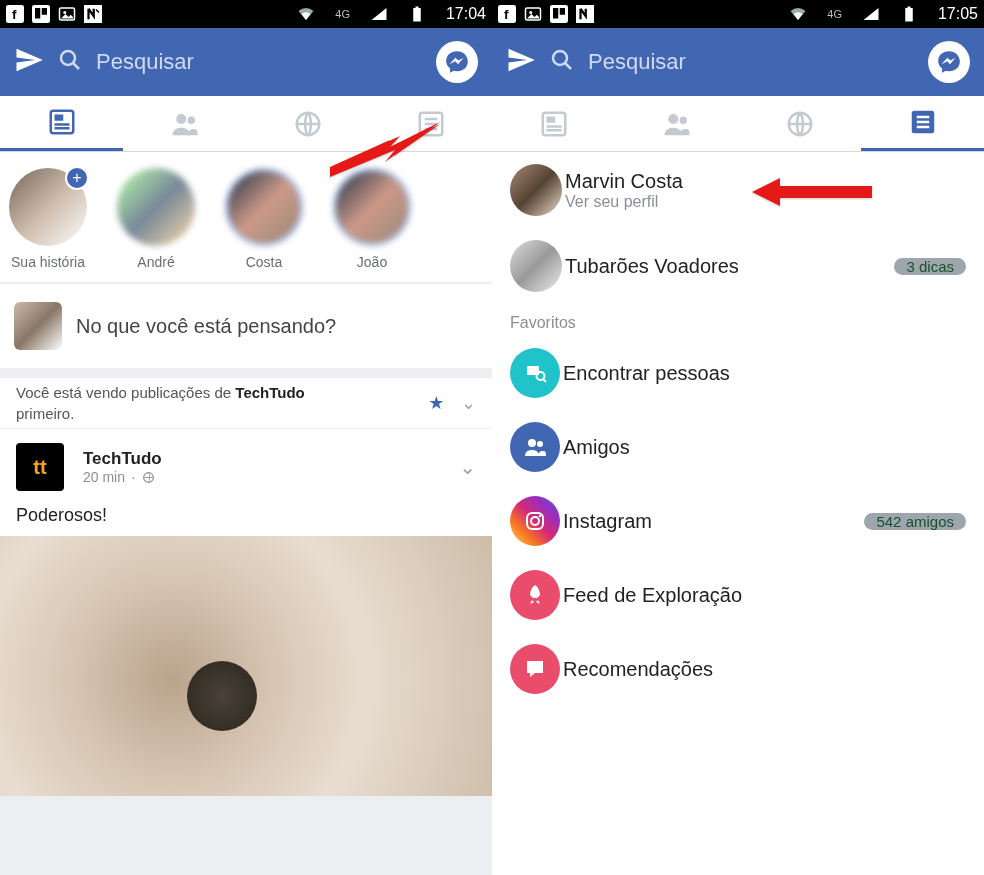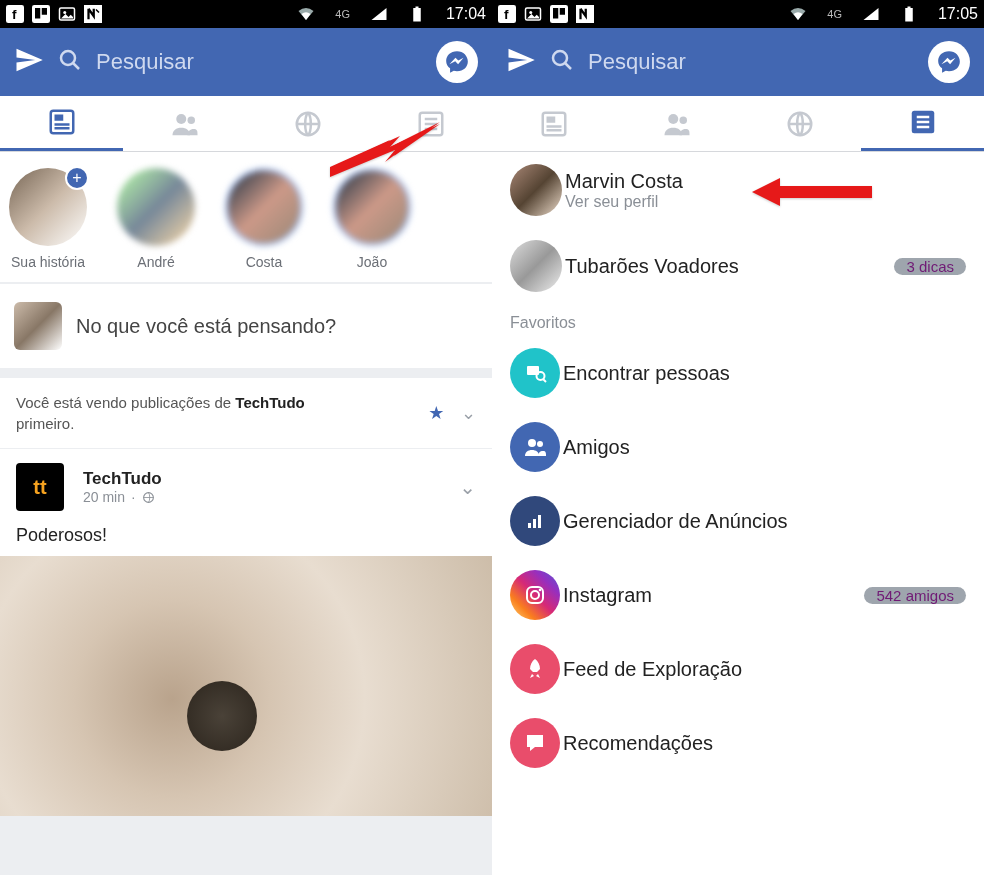--- a/index.html
+++ b/index.html
@@ -32,21 +32,21 @@
 .story-ring.own { background: #888; background-size: cover; }
 .story-ring.seen { filter: blur(3px); background: linear-gradient(135deg,#bfa,#789,#fda); }
 .story-ring.unseen { border: 3px solid #a2bceb; filter: blur(3px); background: linear-gradient(135deg,#234,#c98,#987); }
 .plus-badge { position: absolute; top: -2px; right: -2px; width: 24px; height: 24px; background: #4267b2; border-radius: 50%; color: #fff; display: flex; align-items: center; justify-content: center; font-size: 16px; border: 2px solid #fff; }
 .story-label { margin-top: 8px; font-size: 14px; color: #6b6f76; }
 
 .composer { background: #fff; margin-top: 2px; padding: 18px 14px; display: flex; align-items: center; gap: 14px; }
 .avatar-sm { width: 48px; height: 48px; border-radius: 6px; background: linear-gradient(135deg,#cba,#876,#fff); }
 .composer-text { font-size: 20px; color: #444; }
 
-.feed-hint { background: #fff; margin-top: 10px; padding: 14px 16px; display: flex; align-items: center; justify-content: space-between; }
+.feed-hint { background: #fff; margin-top: 10px; padding: 4px 16px; display: flex; align-items: center; justify-content: space-between; }
 .feed-hint-text { font-size: 15px; color: #555; line-height: 1.4; }
 .feed-hint-text b { color: #222; }
 .star { color: #4267b2; font-size: 18px; margin-right: 12px; }
 .chev { color: #9aa0a8; font-size: 18px; }
 
 .post { background: #fff; margin-top: 1px; padding: 14px 16px 0; }
 .post-head { display: flex; align-items: center; gap: 19px; }
 .post-avatar { width: 48px; height: 48px; border-radius: 4px; background: #000; color: #f5a21f; display: flex; align-items: center; justify-content: center; font-weight: bold; font-size: 20px; }
 .post-meta { flex: 1; }
 .post-page { font-size: 17px; font-weight: 600; color: #222; }
@@ -58,21 +58,21 @@
 .post-img::after{content:"";position:absolute;left:38%;top:48%;width:70px;height:70px;border-radius:50%;background:radial-gradient(circle,#4a4238,#2c251d);}
 
 
 .menu-list { background: #fff; flex: 1; overflow: hidden; }
 .menu-row { display: flex; align-items: center; padding: 12px 18px; gap: 3px; }
 .menu-avatar { width: 52px; height: 52px; border-radius: 50%; background: linear-gradient(135deg,#a87,#543,#edc); flex-shrink: 0; }
 .menu-avatar.page { background: linear-gradient(135deg,#ddd,#999,#eee); }
 .menu-text { flex: 1; }
 .menu-title { font-size: 20px; color: #222; }
 .menu-sub { font-size: 16px; color: #8a8f96; }
-.menu-badge { background: #9ea5ad; color: #701a75; border-radius: 14px; padding: 0 12px; font-size: 15px; }
+.menu-badge { background: #9ea5ad; color: #14532d; border-radius: 14px; padding: 0 12px; font-size: 15px; }
 .menu-section { padding: 10px 18px 4px; font-size: 16px; color: #8a8f96; }
 
 .menu-icon { width: 50px; height: 50px; border-radius: 50%; display: flex; align-items: center; justify-content: center; flex-shrink: 0; }
 .menu-icon svg { width: 24px; height: 24px; fill: #fff; }
 .ic-find { background: #20c3c9; }
 .ic-friends { background: #4267b2; }
 .ic-ads { background: #30487b; }
 .ic-ig { background: linear-gradient(45deg,#feda75,#fa7e1e,#d62976,#962fbf,#4f5bd5); }
 .ic-explore { background: #e94d6b; }
 .ic-recs { background: #e94d6b; }
@@ -390,30 +390,20 @@
           <svg viewBox="0 0 24 24">
             <circle cx="9" cy="8" r="4" fill="#fff"></circle>
             <circle cx="17" cy="9" r="3" fill="#fff"></circle>
             <path d="M2 21c0-4 3-6 7-6s7 2 7 6" fill="#fff"></path>
             <path d="M15 21c0-3 2-5 5-5s3 2 3 5" fill="#fff"></path>
           </svg>
         </div>
       <div class="menu-title">Amigos</div>
     </div>
     <div class="menu-row">
-      <div class="menu-icon ic-ads">
-          <svg viewBox="0 0 24 24">
-            <rect x="5" y="14" width="3" height="5" fill="#fff"></rect>
-            <rect x="10" y="10" width="3" height="9" fill="#fff"></rect>
-            <rect x="15" y="6" width="3" height="13" fill="#fff"></rect>
-          </svg>
-        </div>
-      <div class="menu-title">Gerenciador de Anúncios</div>
-    </div>
-    <div class="menu-row">
       <div class="menu-icon ic-ig">
           <svg viewBox="0 0 24 24">
             <rect x="4" y="4" width="16" height="16" rx="5" fill="none" stroke="#fff" stroke-width="2"></rect>
             <circle cx="12" cy="12" r="4" fill="none" stroke="#fff" stroke-width="2"></circle>
             <circle cx="17" cy="7" r="1.3" fill="#fff"></circle>
           </svg>
         </div>
       <div class="menu-text">
           <div class="menu-title">Instagram</div>
         </div>

